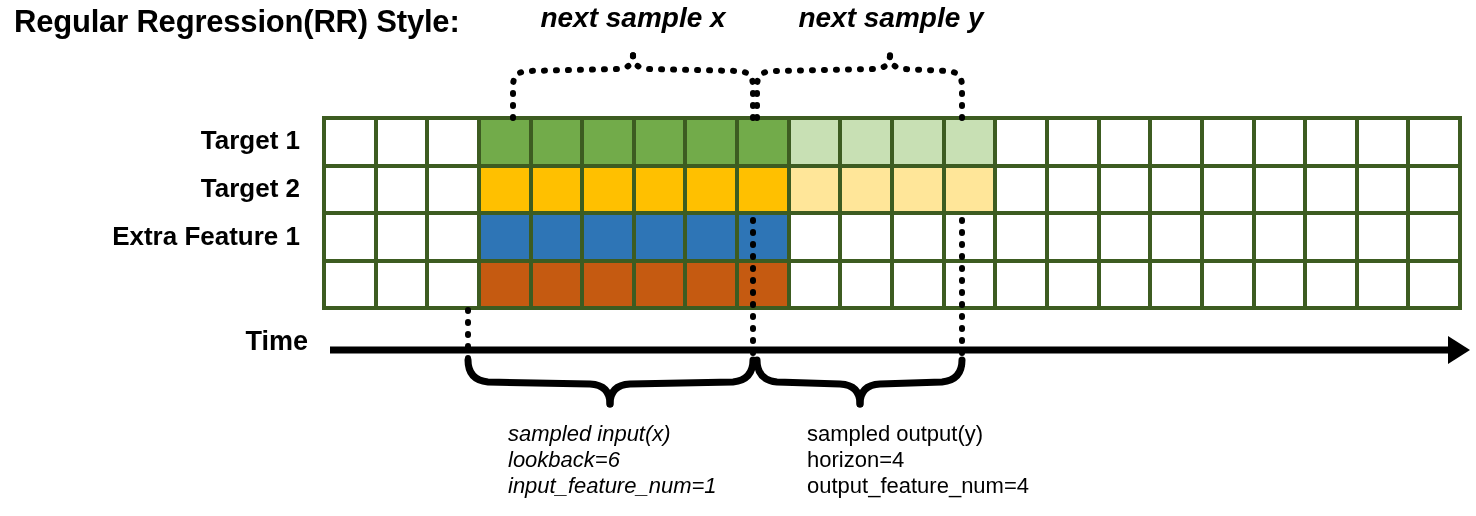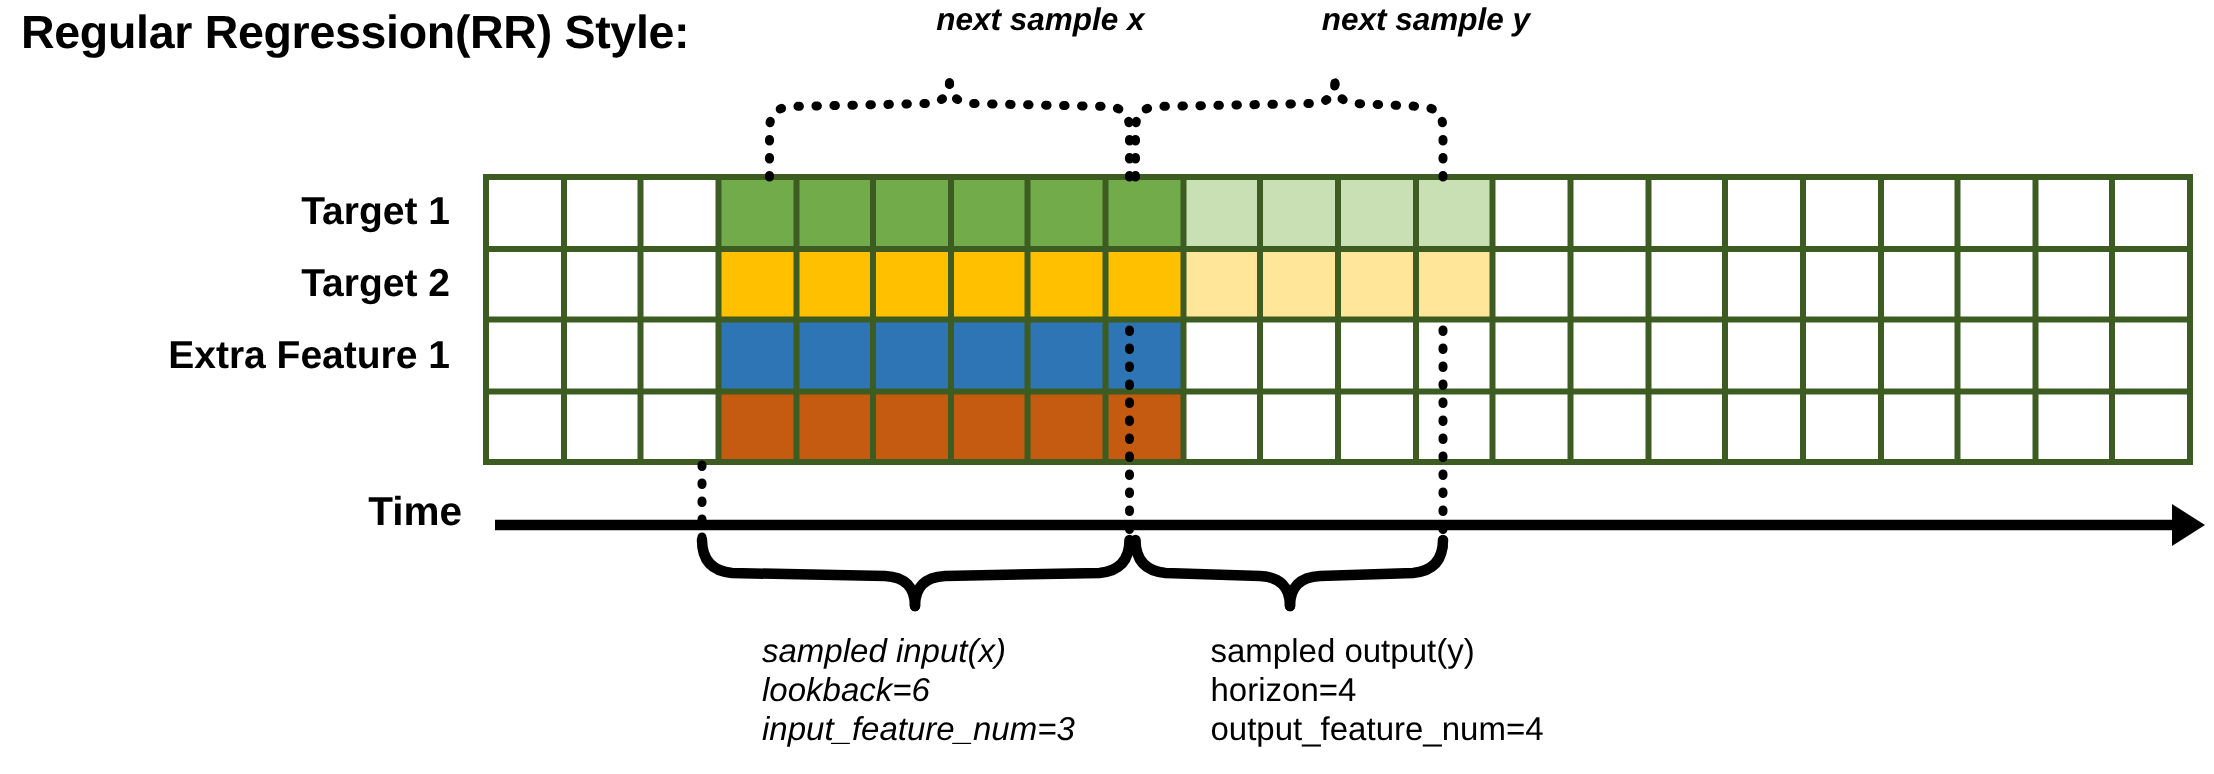--- a/index.html
+++ b/index.html
@@ -18,21 +18,21 @@
 
   
   #grid{left:322px;top:116px;width:1140px;height:194px;
         background:#3d5c21;
         display:flex;flex-direction:column;
         padding:4px;box-sizing:border-box;gap:4px;}
   .grid-row{display:flex;flex:1;gap:4px;}
   .cell{flex:1;background:#ffffff;}
 
   
-  .brace-label-top{font-size:21px;font-style:italic;font-weight:600;white-space:nowrap;text-align:right;}
+  .brace-label-top{font-size:28px;font-style:italic;font-weight:600;white-space:nowrap;text-align:center;}
 
   
   .caption{font-size:22px;line-height:26px;white-space:nowrap;}
   .caption div{font-weight:400;}
 </style>
 </head>
 <body>
 
 <div class="abs" id="page-title">Regular Regression(RR) Style:</div>
 
@@ -174,19 +174,19 @@
   <path d="M 468,4 Q 468,24 488,26 L 590,28 Q 610,29 610,48" fill="none" stroke="#000" stroke-width="7" stroke-linecap="round"></path>
   <path d="M 753,4 Q 753,24 733,26 L 630,28 Q 610,29 610,48" fill="none" stroke="#000" stroke-width="7" stroke-linecap="round"></path>
 
   <path d="M 757,4 Q 757,24 777,26 L 840,28 Q 860,29 860,48" fill="none" stroke="#000" stroke-width="7" stroke-linecap="round"></path>
   <path d="M 962,4 Q 962,24 942,26 L 880,28 Q 860,29 860,48" fill="none" stroke="#000" stroke-width="7" stroke-linecap="round"></path>
 </svg>
 
 <div class="abs caption" style="left:508px;top:421px;font-style:italic;">
   <div>sampled input(x)</div>
   <div>lookback=6</div>
-  <div>input_feature_num=3</div>
+  <div>input_feature_num=1</div>
 </div>
 <div class="abs caption" style="left:775px;top:421px;margin-left:32px;">
   <div>sampled output(y)</div>
   <div>horizon=4</div>
   <div>output_feature_num=4</div>
 </div>
 
 </body></html>

